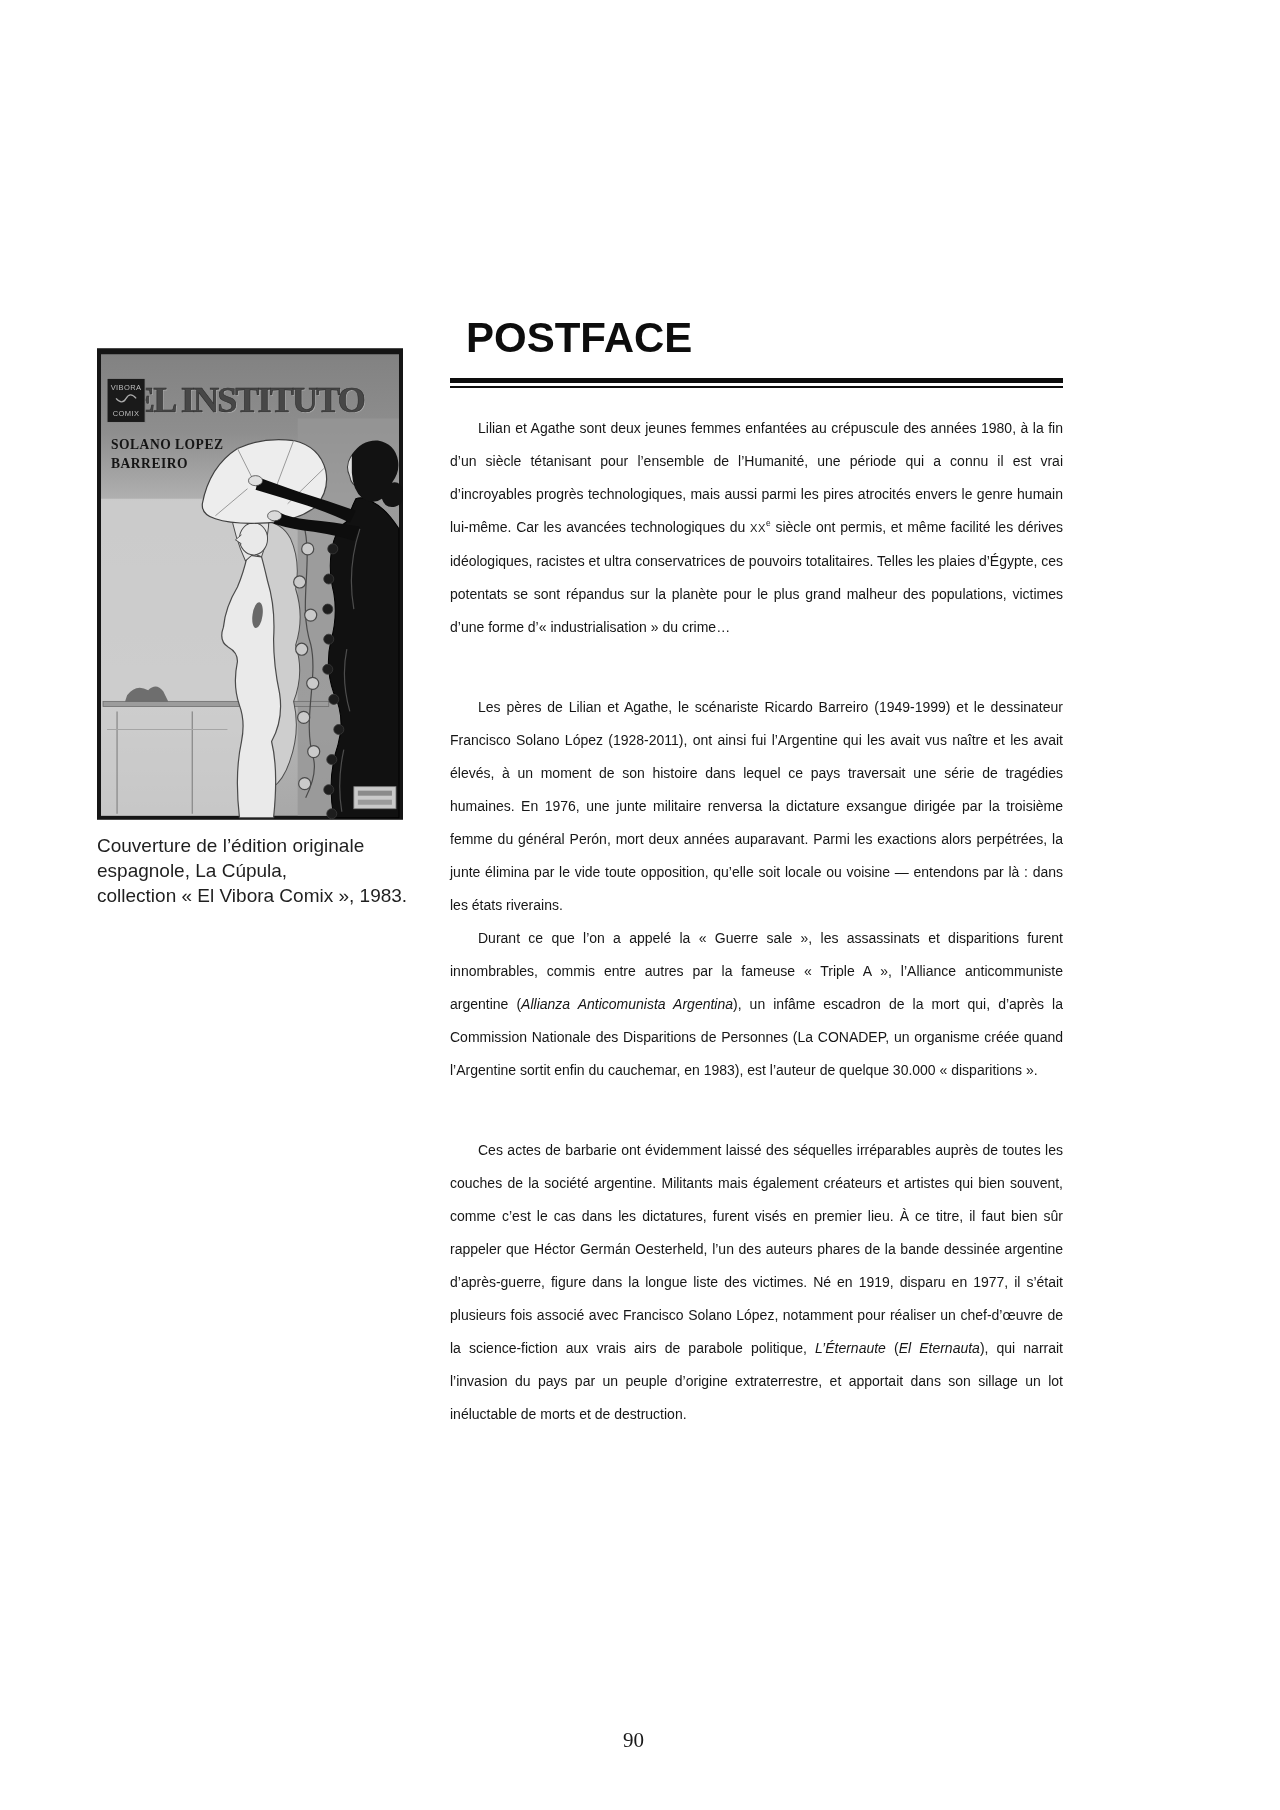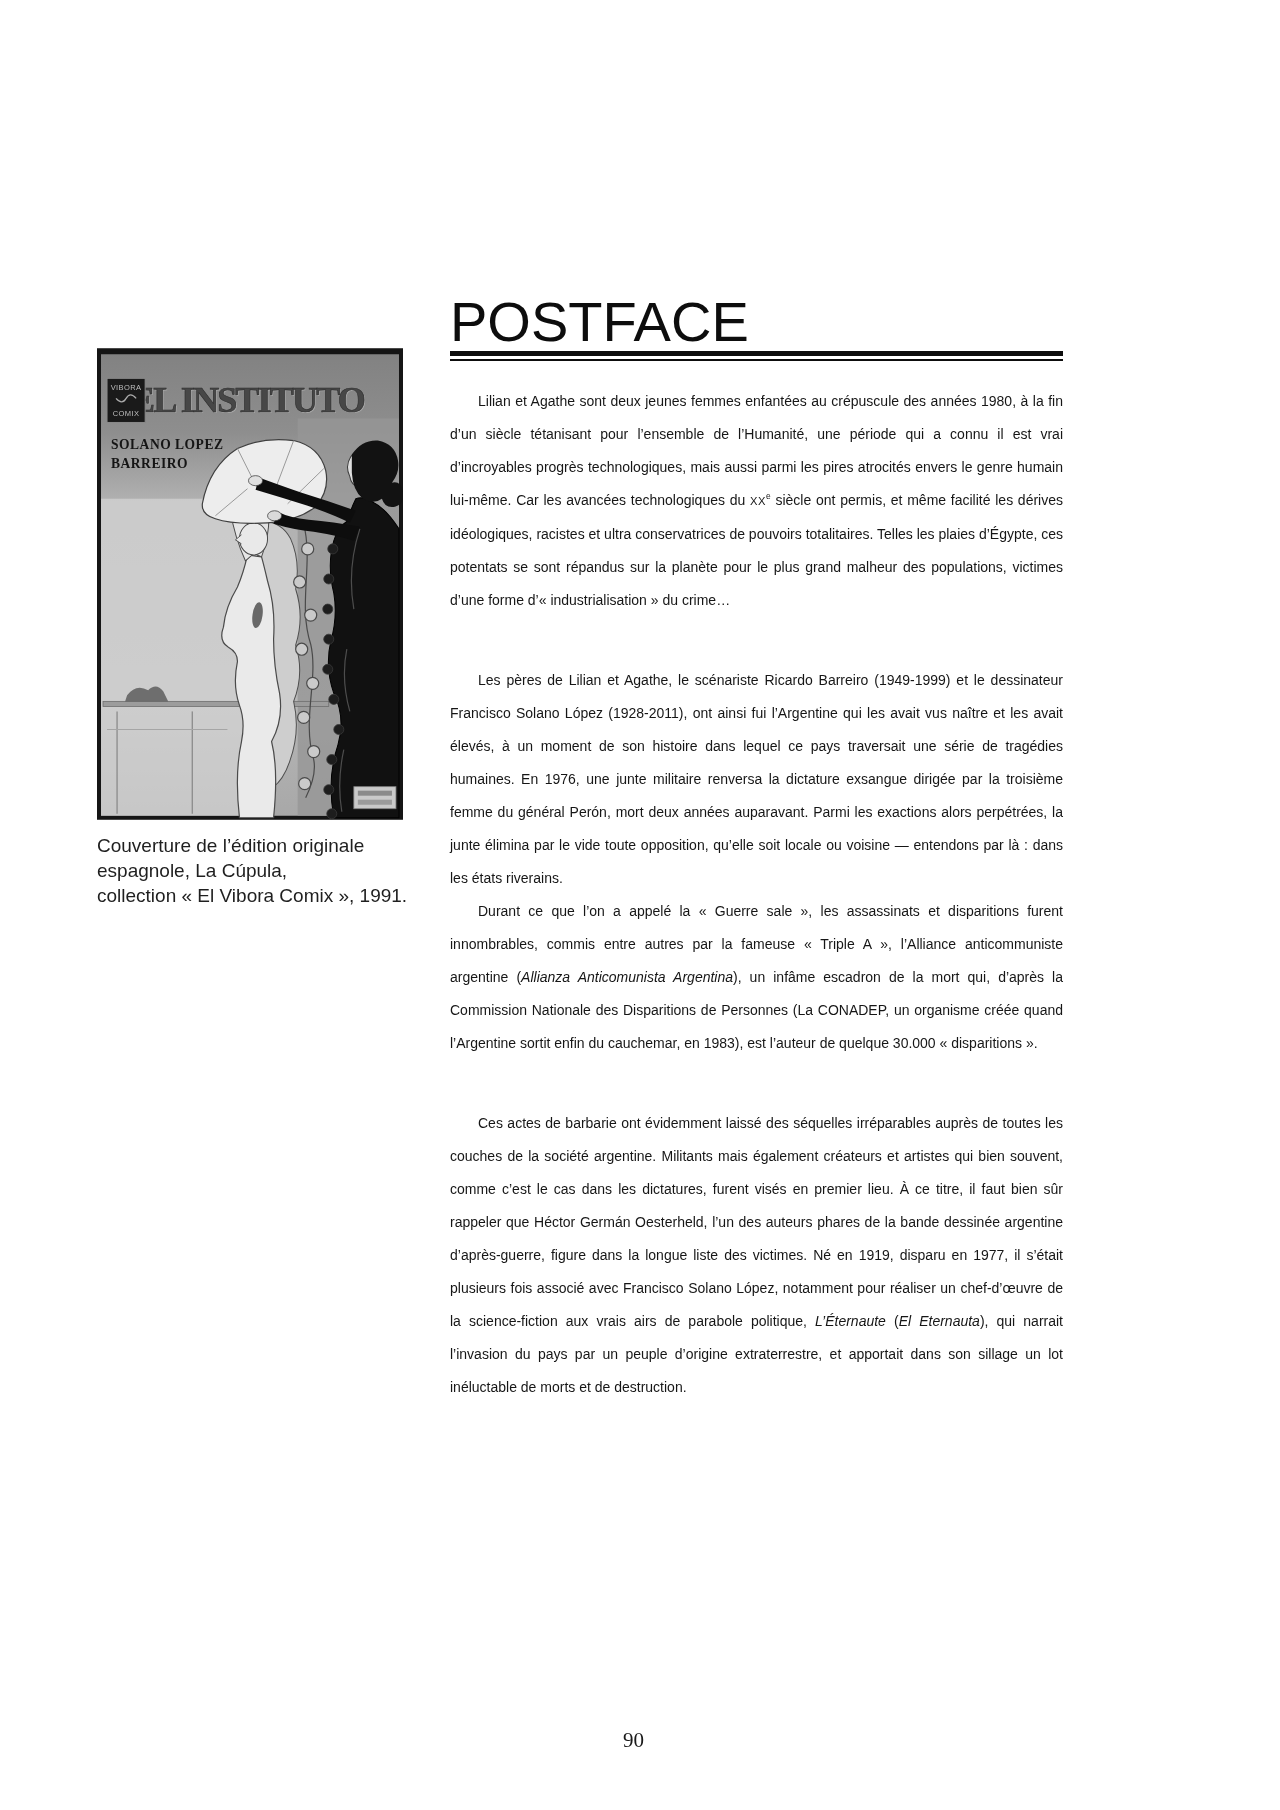--- a/index.html
+++ b/index.html
@@ -27,24 +27,24 @@
     white-space:pre-line;
     width:345px;
   }
   
   .article{
     position:absolute;
     left:450px;top:298px;
     width:613px;
   }
   .article-title{
-    margin:0;
+    margin:16px;
     font-family:"Liberation Sans",sans-serif;
-    font-weight:normal;
-    font-size:56px;
+    font-weight:bold;
+    font-size:42px;
     line-height:48px;
     letter-spacing:0px;
     color:#0d0d0d;
   }
   .title-rule-thick{height:5px;background:#0d0d0d;margin-top:5px;}
   .title-rule-thin{height:2px;background:#0d0d0d;margin-top:3px;}
   .body-text{
     margin-top:24px;
     font-family:Liberation Sans, sans-serif;
     font-size:14px;
@@ -170,21 +170,21 @@
 
       <g>
         <rect x="256" y="437" width="42" height="22" fill="#c9c9c9" stroke="#7e7e7e" stroke-width="0.8"></rect>
         <rect x="260" y="441" width="34" height="5" fill="#8a8a8a"></rect>
         <rect x="260" y="450" width="34" height="5" fill="#9b9b9b"></rect>
       </g>
     </svg>
 
     <div class="figure-caption">Couverture de l’édition originale
 espagnole, La Cúpula,
-collection « El Vibora Comix », 1991.</div>
+collection « El Vibora Comix », 1983.</div>
   </div>
 
   <div class="article">
     <h1 class="article-title">POSTFACE</h1>
     <div class="title-rule-thick"></div>
     <div class="title-rule-thin"></div>
 
     <div class="body-text">
       <p><span>Lilian et Agathe sont deux jeunes femmes enfantées au crépuscule des années 1980, à la fin d’un siècle tétanisant pour l’ensemble de l’Humanité, une période qui a connu il est vrai d’incroyables progrès technologiques, mais aussi parmi les pires atrocités envers le genre humain lui-même. Car les avancées technologiques du </span><span class="seg-sc">xx</span><span class="seg-sup">e</span><span> siècle ont permis, et même facilité les dérives idéologiques, racistes et ultra conservatrices de pouvoirs totalitaires. Telles les plaies d’Égypte, ces potentats se sont répandus sur la planète pour le plus grand malheur des populations, victimes d’une forme d’« industrialisation » du crime…</span></p>
       <p class="gap-before"><span>Les pères de Lilian et Agathe, le scénariste Ricardo Barreiro (1949-1999) et le dessinateur Francisco Solano López (1928-2011), ont ainsi fui l’Argentine qui les avait vus naître et les avait élevés, à un moment de son histoire dans lequel ce pays traversait une série de tragédies humaines. En 1976, une junte militaire renversa la dictature exsangue dirigée par la troisième femme du général Perón, mort deux années auparavant. Parmi les exactions alors perpétrées, la junte élimina par le vide toute opposition, qu’elle soit locale ou voisine — entendons par là : dans les états riverains.</span></p>

